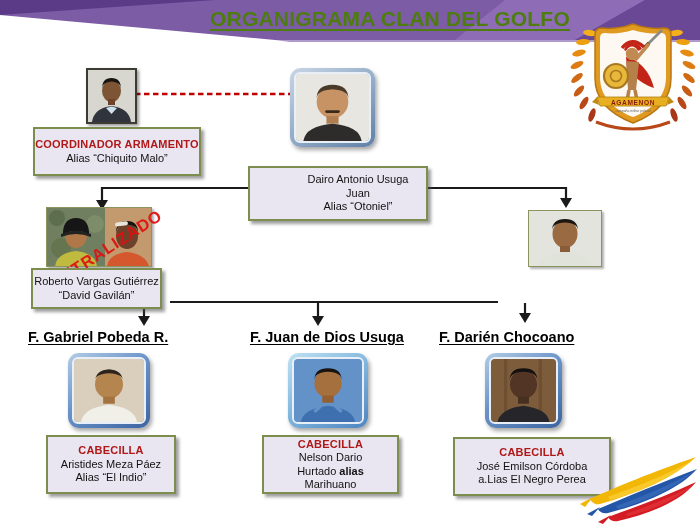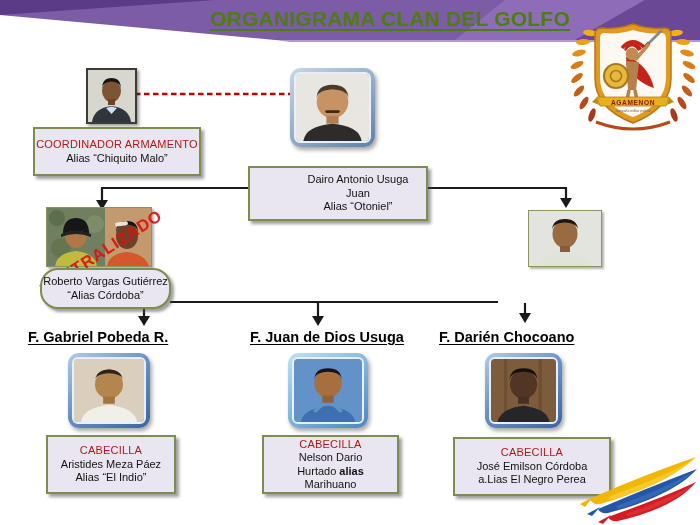--- a/index.html
+++ b/index.html
@@ -13,21 +13,21 @@
   .title{position:absolute;left:80px;top:7px;width:620px;text-align:center;
          color:#4d7c0f;font-size:21px;font-weight:bold;letter-spacing:.2px;
          text-decoration:underline;text-underline-offset:3px;}
 
   
   .nbox{position:absolute;background:#eae6f1;border:2px solid #7d8d4e;
         box-shadow:3px 3px 3px rgba(80,80,80,.55);
         display:flex;flex-direction:column;justify-content:center;
         text-align:center;font-size:11px;line-height:13.5px;}
   .nbox p{margin:0;}
-  .nbox .role{color:#b01818;font-weight:normal;letter-spacing:.2px;}
+  .nbox .role{color:#b01818;font-weight:bold;letter-spacing:.2px;}
   .nbox .alias{font-weight:normal;}
 
   
   .sec{position:absolute;top:329px;width:160px;
        font-weight:bold;font-size:14.5px;color:#000;
        text-decoration:underline;text-underline-offset:2px;}
 
   
   .pframe{position:absolute;border-radius:11px;padding:4px;
           background:linear-gradient(145deg,#b3cce6 0%,#6b93c9 45%,#3c64a0 100%);
@@ -192,23 +192,23 @@
   <div class="thinframe" style="left:528px;top:210px;width:72px;height:55px;">
     <svg viewBox="0 0 72 55" preserveAspectRatio="none">
       <rect width="72" height="55" fill="#e4e4de"></rect>
       <ellipse cx="36" cy="23" rx="12.5" ry="14" fill="#9a6a42"></ellipse>
       <path d="M23,20 Q23,8 36,8 Q49,8 49,20 Q49,12 36,11.5 Q23,12 23,20" fill="#1c1710"></path>
       <rect x="31" y="35" width="10" height="6" fill="#8a5c38"></rect>
       <path d="M10,55 Q12,43 36,41 Q60,43 62,55 Z" fill="#dfe3da"></path>
     </svg>
   </div>
 
-  <div class="nbox" style="left:40px;top:268px;width:127px;height:37px;border-radius:18px;">
+  <div class="nbox" style="left:31px;top:268px;width:127px;height:37px;">
     <p>Roberto Vargas Gutiérrez</p>
-    <p class="alias">“Alias Córdoba”</p>
+    <p class="alias">“David Gavilán”</p>
   </div>
 
 
   <div class="sec" style="left:28px;">F. Gabriel Pobeda R.</div>
   <div class="sec" style="left:250px;">F. Juan de Dios Usuga</div>
   <div class="sec" style="left:439px;">F. Darién Chocoano</div>
 
   <div class="pframe" style="left:68px;top:353px;width:74px;height:67px;">
     <div class="pin">
       <svg viewBox="0 0 60 62" preserveAspectRatio="none">

